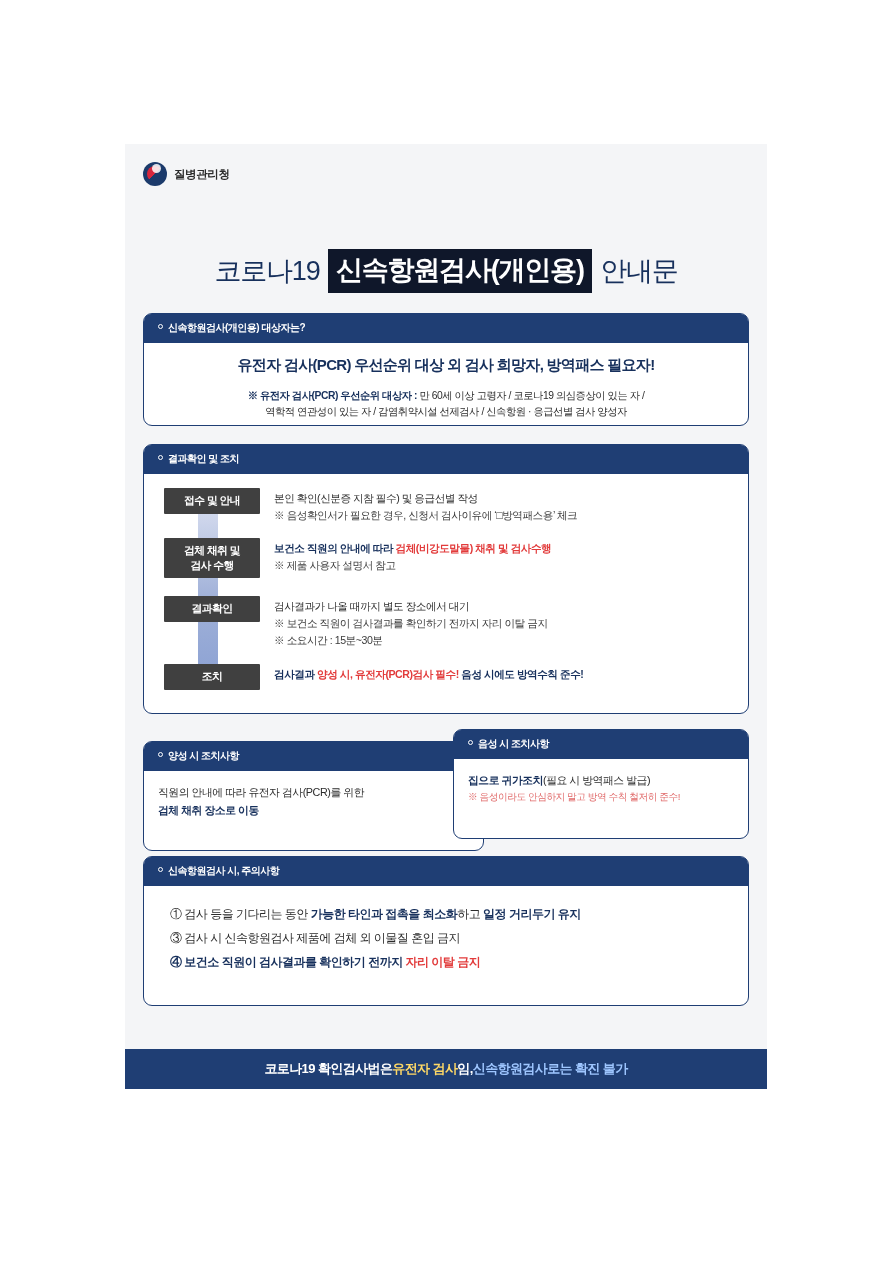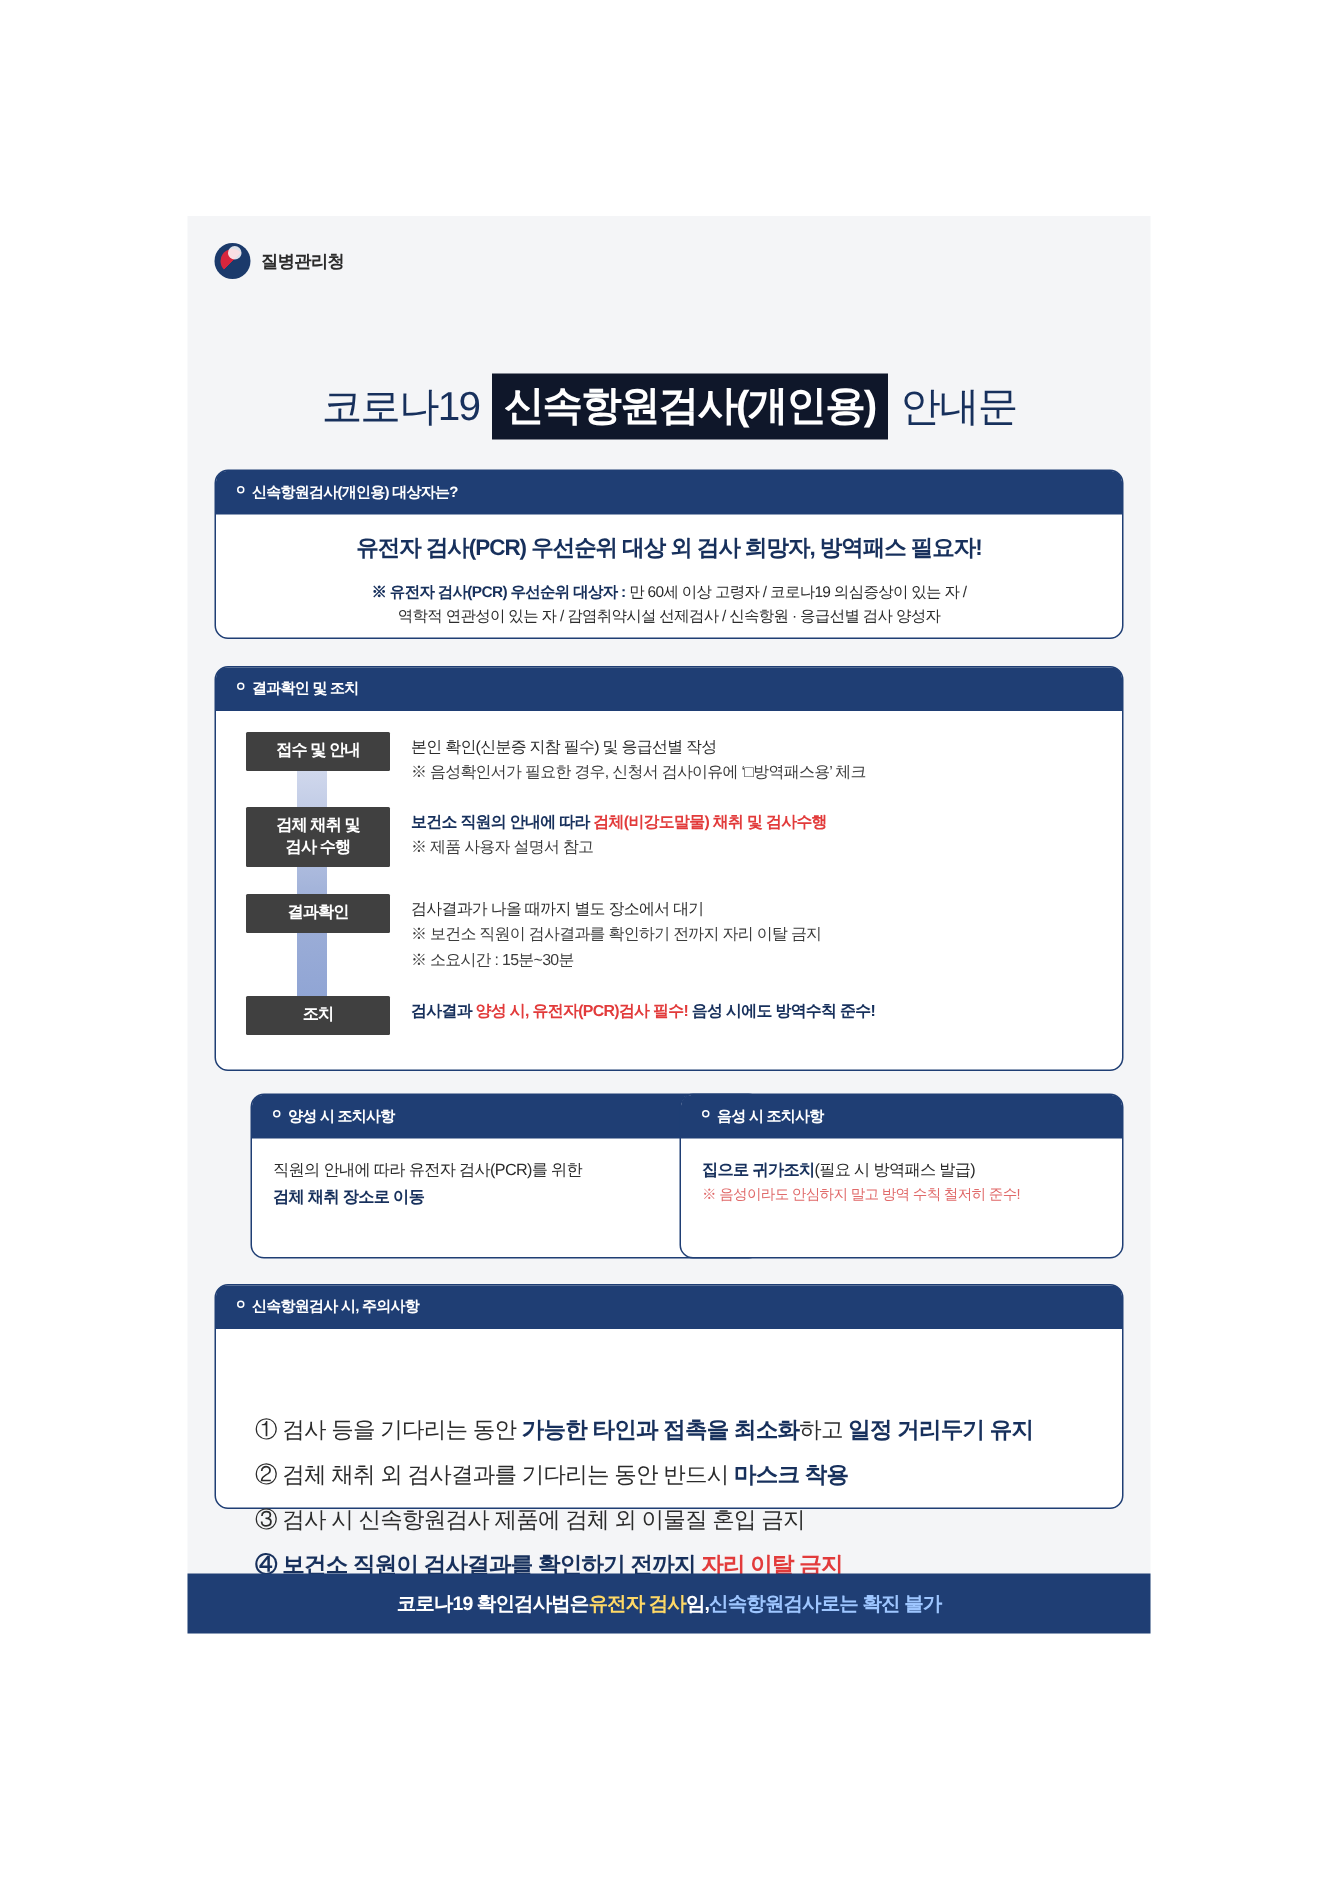--- a/index.html
+++ b/index.html
@@ -190,41 +190,40 @@
     color: #2b2b2b;
     line-height: 1.62;
     letter-spacing: -0.45px;
     padding-top: 2px;
   }
   .proc-txt .strong { font-weight: bold; color: #17305c; }
   .proc-txt .red { color: #e23b3b; font-weight: bold; }
   .proc-txt .sub { color: #3b3b3b; }
 
   
-  #sec-pos { left: 18px; top: 585px; width: 341px; height: 110px; margin-left: 24px; }
+  #sec-pos { left: 18px; top: 597px; width: 341px; height: 110px; }
   #sec-neg { left: 328px; top: 585px; width: 296px; height: 110px; }
   .side-body {
     padding: 12px 14px 0 14px;
     font-size: 10.8px;
     color: #2b2b2b;
     line-height: 1.7;
     letter-spacing: -0.45px;
   }
   .side-body .b { font-weight: bold; color: #17305c; }
   .side-body .note { color: #e06a6a; font-size: 9.7px; }
 
   
   #sec-caution { left: 18px; top: 712px; width: 606px; height: 150px; }
   .caution-list {
-    padding: 27px 26px 0 26px;
-    font-size: 15px;
+    padding: 16px 26px 0 26px;
+    font-size: 12px;
     color: #2b2b2b;
     line-height: 2.0;
     letter-spacing: -0.5px;
-    margin-top: 26px;
   }
   .caution-list .b { font-weight: bold; color: #17305c; }
   .caution-list .r { font-weight: bold; color: #e23b3b; }
   .caution-list .item4 { font-weight: bold; color: #17305c; }
 
   
   .footer {
     position: absolute;
     left: 125px;
     top: 1049px;
@@ -340,24 +339,20 @@
   <div class="card" id="sec-caution">
     <div class="card-head">
       <span class="dot"></span><span>신속항원검사 시, 주의사항</span>
     </div>
     <div class="caution-list">
       <div>
         <span>①</span>
         <span>검사 등을 기다리는 동안 </span><span class="b">가능한 타인과 접촉을 최소화</span><span>하고 </span><span class="b">일정 거리두기 유지</span>
       </div>
       <div>
-        <span>②</span>
-        <span>검체 채취 외 검사결과를 기다리는 동안 반드시 </span><span class="b">마스크 착용</span>
-      </div>
-      <div>
         <span>③</span>
         <span>검사 시 신속항원검사 제품에 검체 외 이물질 혼입 금지</span>
       </div>
       <div class="item4">
         <span>④</span>
         <span>보건소 직원이 검사결과를 확인하기 전까지 </span><span class="r">자리 이탈 금지</span>
       </div>
     </div>
   </div>
 

